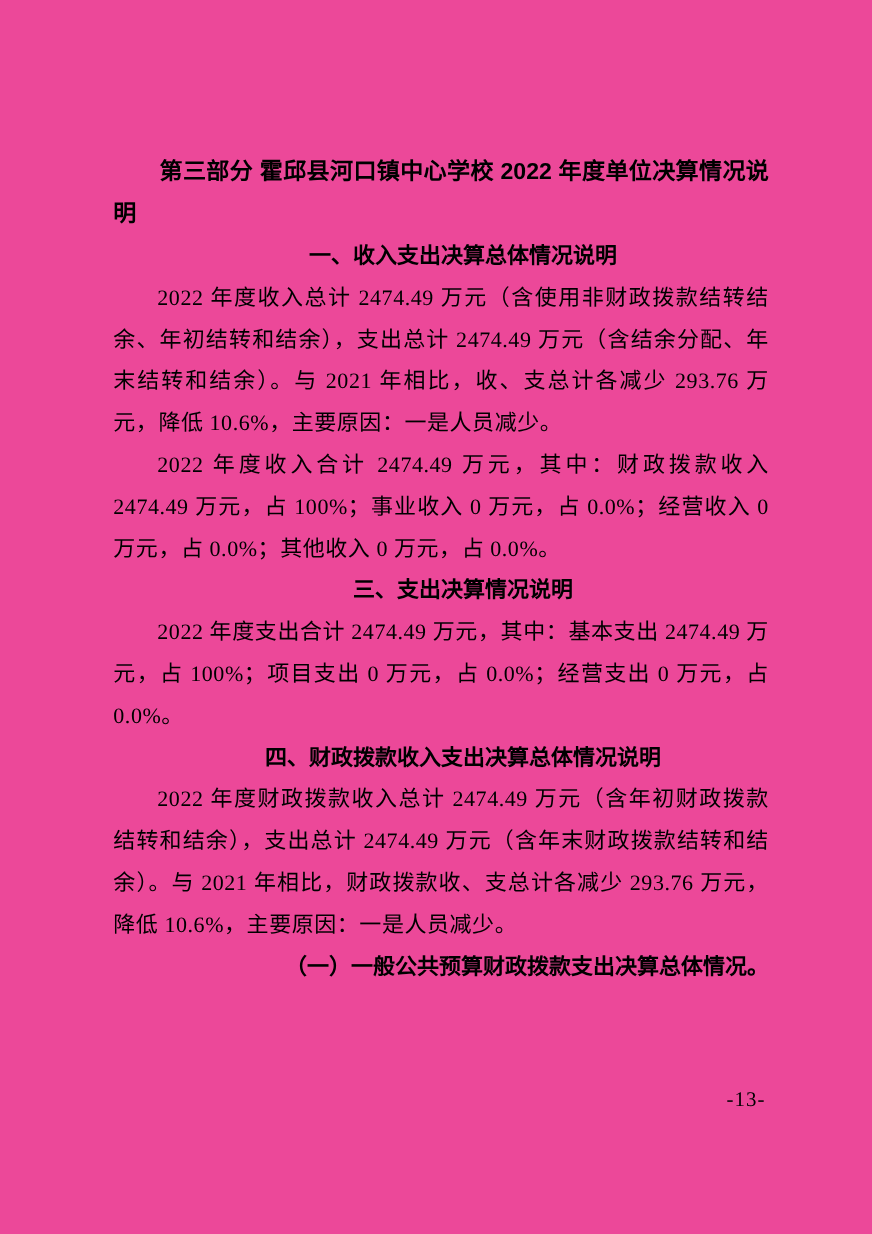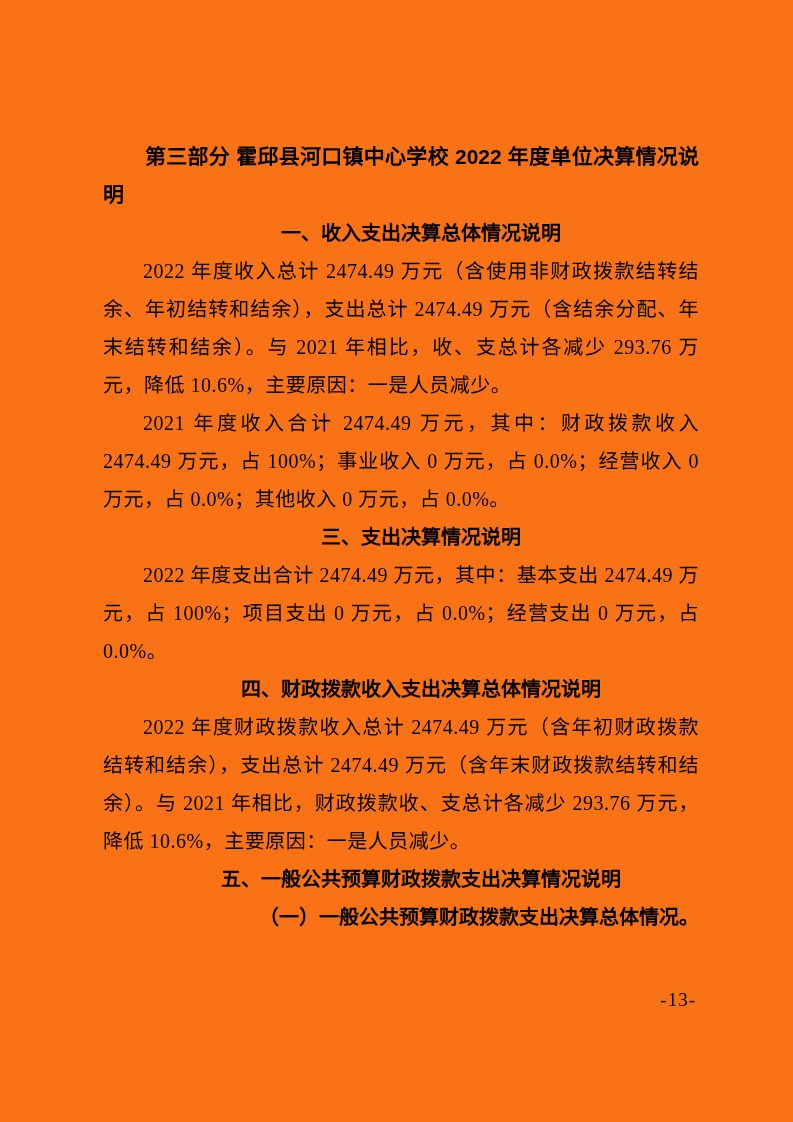--- a/index.html
+++ b/index.html
@@ -4,21 +4,21 @@
 <style>
   html, body {
     margin: 0;
     padding: 0;
     background: #ffffff;
   }
   .page {
     position: relative;
     width: 793px;
     height: 1122px;
-    background: #f97316;
+    background: #ec4899;
     color: #000000;
     overflow: hidden;
     box-sizing: border-box;
     font-family: "Liberation Serif", "DejaVu Serif", serif;
   }
   .content {
     position: absolute;
     left: 103px;
     top: 138px;
     width: 596px;
@@ -82,36 +82,33 @@
   <div class="content">
 
     <h1 class="doc-title">第三部分 霍邱县河口镇中心学校 2022 年度单位决算情况说明</h1>
 
     <section>
       <h2 class="sec-heading">一、收入支出决算总体情况说明</h2>
       <p class="body-para">2022 年度收入总计 2474.49 万元（含使用非财政拨款结转结余、年初结转和结余），支出总计 2474.49 万元（含结余分配、年末结转和结余）。与 2021 年相比，收、支总计各减少 293.76 万元，降低 10.6%，主要原因：一是人员减少。</p>
     </section>
 
     <section>
-      <p class="body-para">2021 年度收入合计 2474.49 万元，其中：财政拨款收入 2474.49 万元，占 100%；事业收入 0 万元，占 0.0%；经营收入 0 万元，占 0.0%；其他收入 0 万元，占 0.0%。</p>
+      <p class="body-para">2022 年度收入合计 2474.49 万元，其中：财政拨款收入 2474.49 万元，占 100%；事业收入 0 万元，占 0.0%；经营收入 0 万元，占 0.0%；其他收入 0 万元，占 0.0%。</p>
     </section>
 
     <section>
       <h2 class="sec-heading">三、支出决算情况说明</h2>
       <p class="body-para">2022 年度支出合计 2474.49 万元，其中：基本支出 2474.49 万元，占 100%；项目支出 0 万元，占 0.0%；经营支出 0 万元，占 0.0%。</p>
     </section>
 
     <section>
       <h2 class="sec-heading">四、财政拨款收入支出决算总体情况说明</h2>
       <p class="body-para">2022 年度财政拨款收入总计 2474.49 万元（含年初财政拨款结转和结余），支出总计 2474.49 万元（含年末财政拨款结转和结余）。与 2021 年相比，财政拨款收、支总计各减少 293.76 万元，降低 10.6%，主要原因：一是人员减少。</p>
     </section>
 
-    <section>
-      <h2 class="sec-heading">五、一般公共预算财政拨款支出决算情况说明</h2>
-    </section>
 
     <section>
       <h2 class="sub-heading">（一）一般公共预算财政拨款支出决算总体情况。</h2>
     </section>
 
   </div>
 
   <div class="page-number">-13-</div>
 </div>
 

